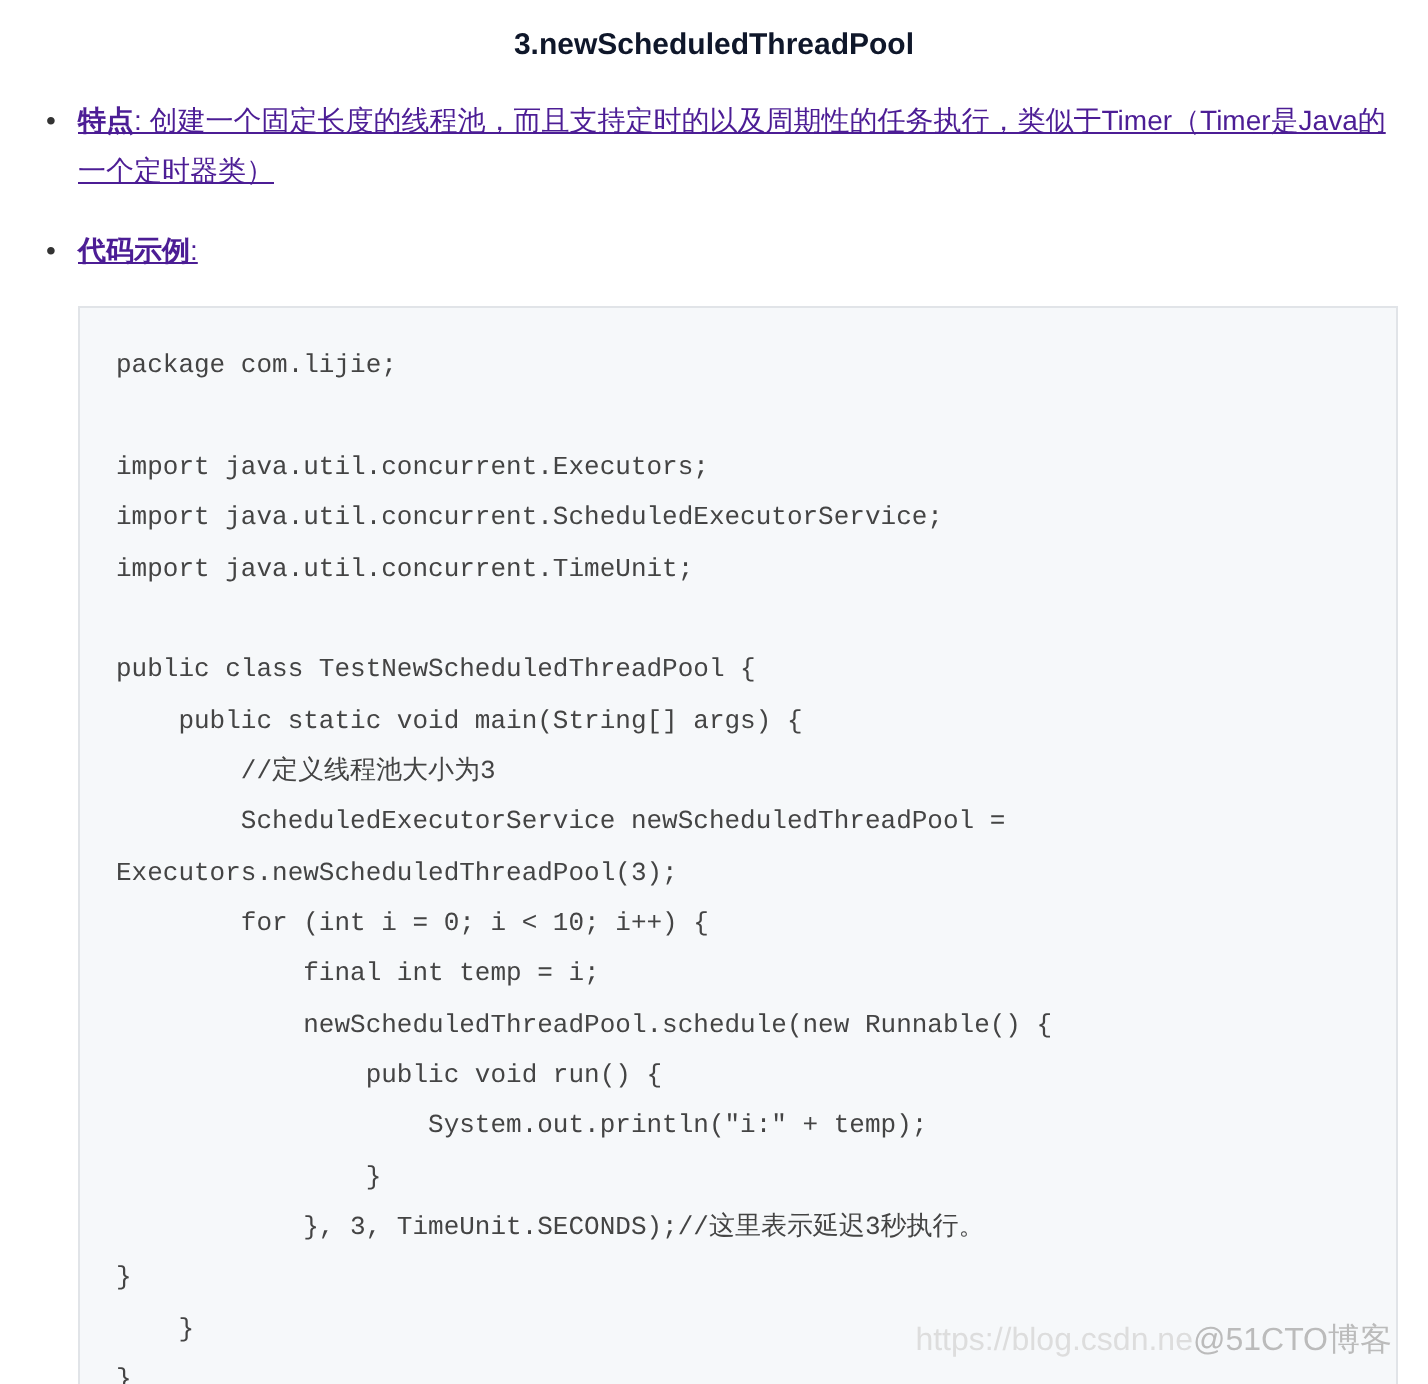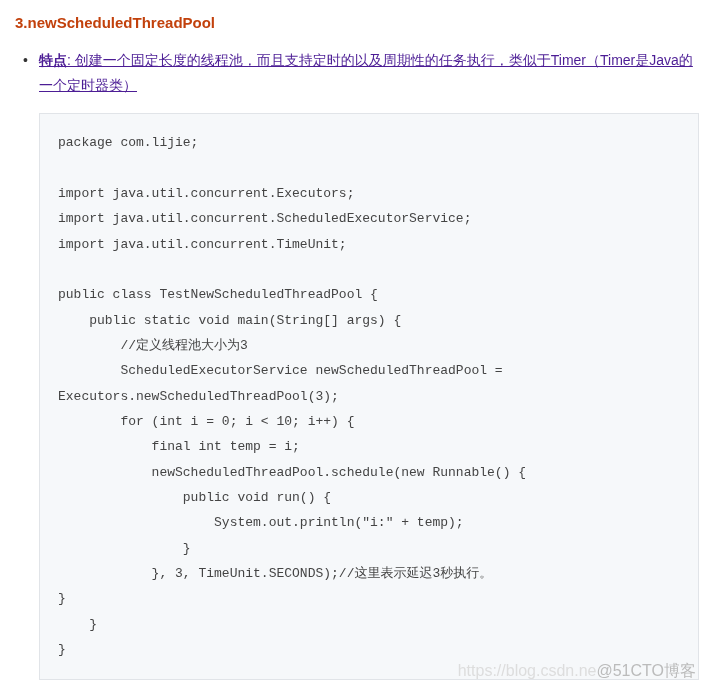--- a/index.html
+++ b/index.html
@@ -13,21 +13,22 @@
       color: #333;
       background: #fff;
       width: 714px;
       padding: 10px 15px;
       line-height: 1.7;
     }
     .heading {
       font-weight: bold;
       font-size: 15px;
       margin-bottom: 12px;
-      color: #c2410c;
+      color: #0f172a;
+      text-align: center;
     }
     ul.bullets {
       list-style: none;
       padding-left: 24px;
       margin-bottom: 4px;
     }
     ul.bullets > li {
       position: relative;
       margin-bottom: 14px;
       line-height: 1.85;
@@ -71,20 +72,23 @@
   </style>
 </head>
 <body>
 
 <div class="heading">3.newScheduledThreadPool</div>
 
 <ul class="bullets">
   <li>
     <span class="label">特点</span><span>: 创建一个固定长度的线程池，而且支持定时的以及周期性的任务执行，类似于Timer（Timer是Java的一个定时器类）</span>
   </li>
+  <li>
+    <span class="label">代码示例</span><span>:</span>
+  </li>
 </ul>
 
 <div class="code-block">package com.lijie;
 
 import java.util.concurrent.Executors;
 import java.util.concurrent.ScheduledExecutorService;
 import java.util.concurrent.TimeUnit;
 
 public class TestNewScheduledThreadPool {
     public static void main(String[] args) {

